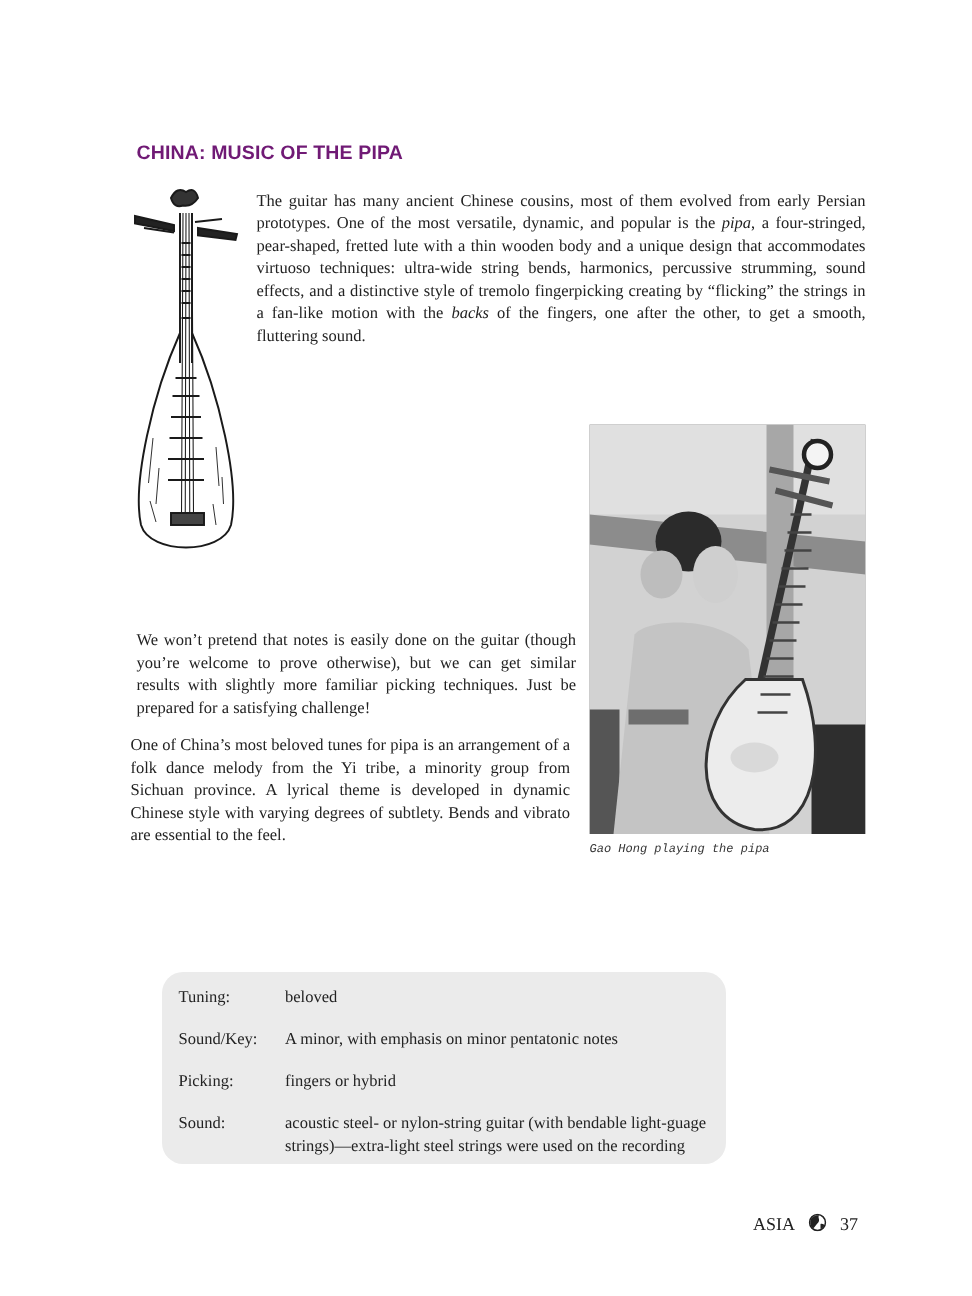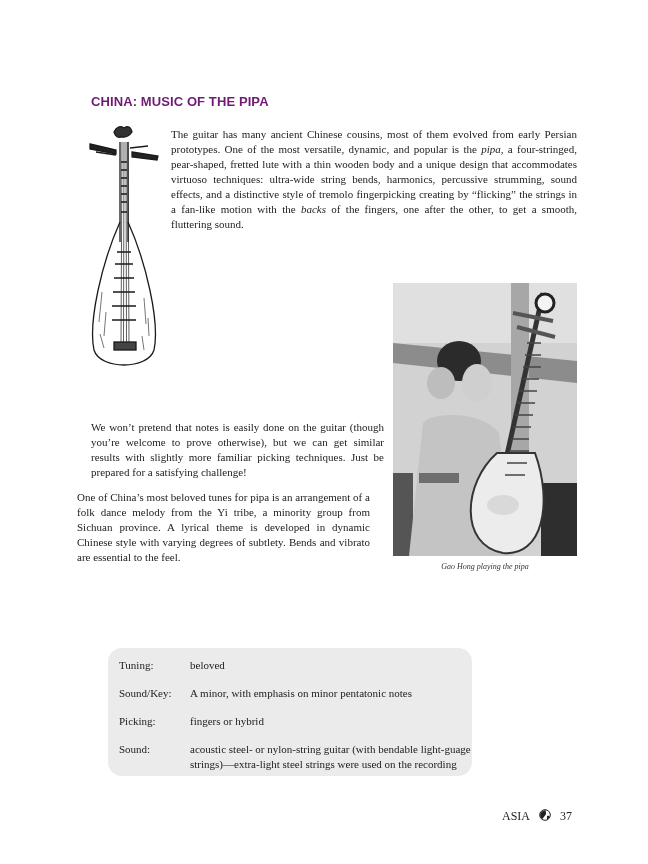--- a/index.html
+++ b/index.html
@@ -5,29 +5,29 @@
   html, body { margin: 0; padding: 0; background: #ffffff; }
   body { width: 648px; height: 864px; position: relative; overflow: hidden;
          font-family: "Liberation Serif", serif; color: #1e1e1e; }
   .heading { position: absolute; left: 91px; top: 94px; margin: 0;
              font-family: "Liberation Sans", sans-serif; font-weight: bold;
              font-size: 13px; letter-spacing: 0.1px; color: #701a75; }
   .para { position: absolute; margin: 0; font-size: 11px; line-height: 15px;
           text-align: justify; color: #222; }
   .para-intro { left: 171px; top: 127px; width: 406px; }
   .para-guitar { left: 91px; top: 420px; width: 293px; }
-  .para-tune { left: 77px; top: 490px; width: 293px; }
+  .para-tune { left: 87px; top: 490px; width: 293px; }
   .pipa-illus { position: absolute; left: 84px; top: 122px; width: 80px; height: 252px; }
   .photo { position: absolute; left: 393px; top: 283px; width: 184px; height: 273px;
            background: #9a9a9a; overflow: hidden; }
-  .caption { position: absolute; left: 393px; top: 562px; width: 184px; text-align: center;
-             font-family: Liberation Serif, serif; font-style: italic;
+  .caption { position: absolute; left: 393px; top: 562px; width: 184px; text-align: left;
+             font-family: Liberation Mono, monospace; font-style: italic;
              font-size: 8px; color: #333; }
   .infobox { position: absolute; left: 108px; top: 648px; width: 364px; height: 128px;
-             background: #ebebeb; border-radius: 14px; }
+             background: #ebebeb; border-radius: 14px; padding-left: 12px; }
   .info-row { position: absolute; left: 11px; font-size: 11px; line-height: 15px; color: #222; }
   .info-label { position: absolute; left: 0; top: 0; width: 70px; }
   .info-value { position: absolute; left: 71px; top: 0; width: 290px; }
   .footer { position: absolute; right: 76px; top: 809px; font-size: 12px; color: #222;
             display: flex; align-items: flex-start; gap: 9px; }
   .footer svg { width: 12px; height: 12px; }
 </style>
 </head>
 <body>
 

